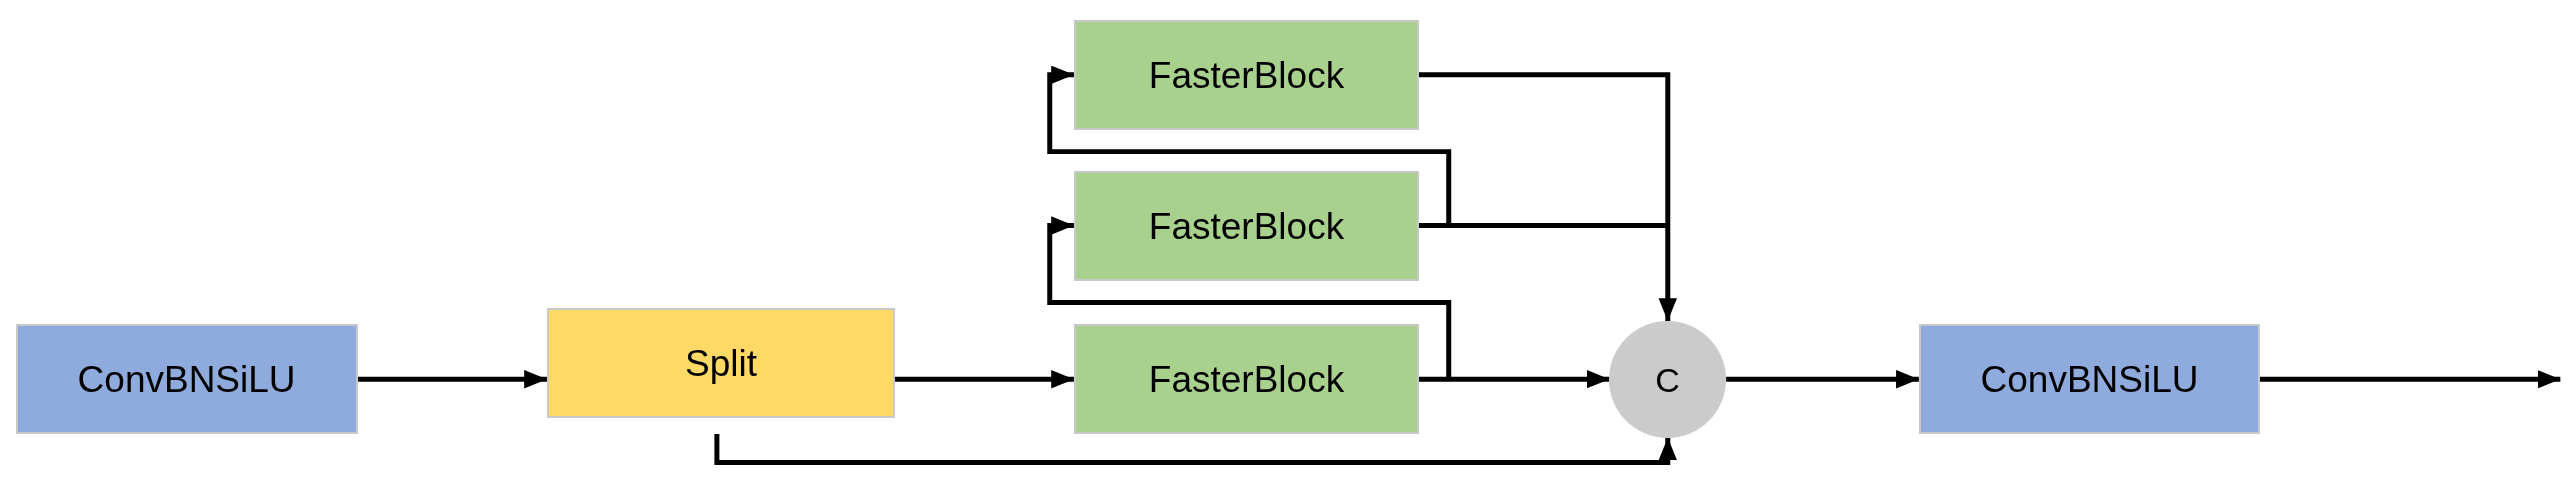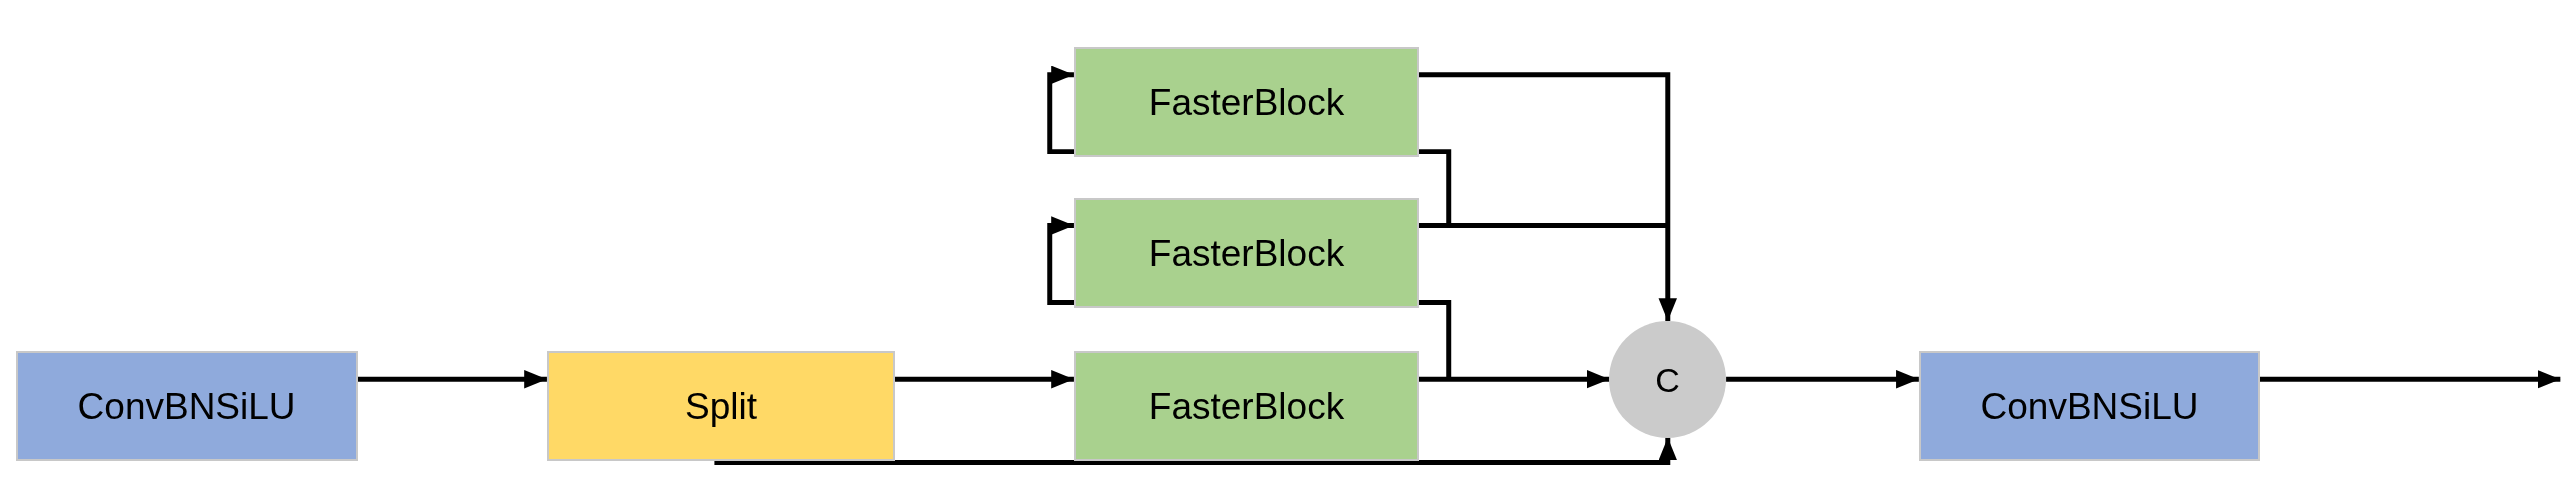--- a/index.html
+++ b/index.html
@@ -28,21 +28,20 @@
     align-items: center;
     justify-content: center;
     box-sizing: border-box;
     color: #000000;
     font-size: 37px;
     line-height: 1;
     white-space: nowrap;
   }
   .node.rect {
     border: 2.1px solid #c8c8c8;
-    margin-top: 27px;
   }
   .node.circle {
     border-radius: 50%;
     font-size: 34px;
   }
   .node .label {
     pointer-events: none;
   }
 </style>
 </head>
@@ -65,21 +64,21 @@
         <polyline points="1995,105 2345,105 2345,451" fill="none" stroke="#000000" stroke-width="7" marker-end="url(#arrowhead)"></polyline>
         <polyline points="1008,610 1008,650 2345,650 2345,615" fill="none" stroke="#000000" stroke-width="7" marker-end="url(#arrowhead)"></polyline>
         <polyline points="2427,533 2698,533" fill="none" stroke="#000000" stroke-width="7" marker-end="url(#arrowhead)"></polyline>
         <polyline points="3177,533 3600,533" fill="none" stroke="#000000" stroke-width="7" marker-end="url(#arrowhead)"></polyline>
       </g>
   </svg>
   <div id="node-layer">
       <div class="node rect" style="left: 15.6px; top: 324px; width: 342px; height: 110px; border-color: rgb(200, 200, 200); background: rgb(143, 170, 220);">
         <span class="label">ConvBNSiLU</span>
       </div>
-      <div class="node rect" style="left: 547px; top: 324px; width: 348px; height: 110px; border-color: rgb(200, 200, 200); background: rgb(255, 217, 102);">
+      <div class="node rect" style="left: 547px; top: 308px; width: 348px; height: 110px; border-color: rgb(200, 200, 200); background: rgb(255, 217, 102);">
         <span class="label">Split</span>
       </div>
       <div class="node rect" style="left: 1074px; top: 20px; width: 345px; height: 110px; border-color: rgb(200, 200, 200); background: rgb(169, 209, 142);">
         <span class="label">FasterBlock</span>
       </div>
       <div class="node rect" style="left: 1074px; top: 171px; width: 345px; height: 110px; border-color: rgb(200, 200, 200); background: rgb(169, 209, 142);">
         <span class="label">FasterBlock</span>
       </div>
       <div class="node rect" style="left: 1074px; top: 324px; width: 345px; height: 110px; border-color: rgb(200, 200, 200); background: rgb(169, 209, 142);">
         <span class="label">FasterBlock</span>

